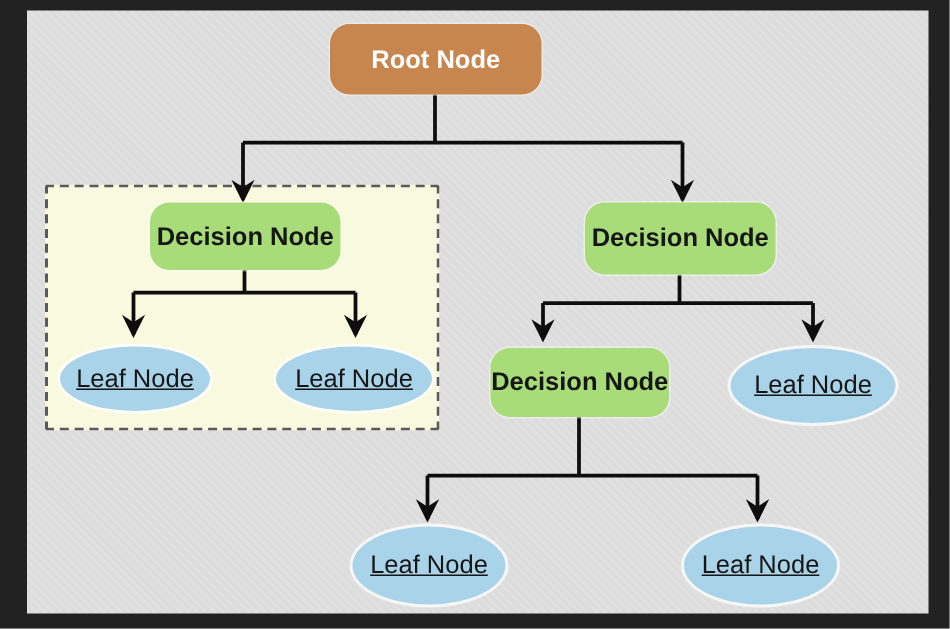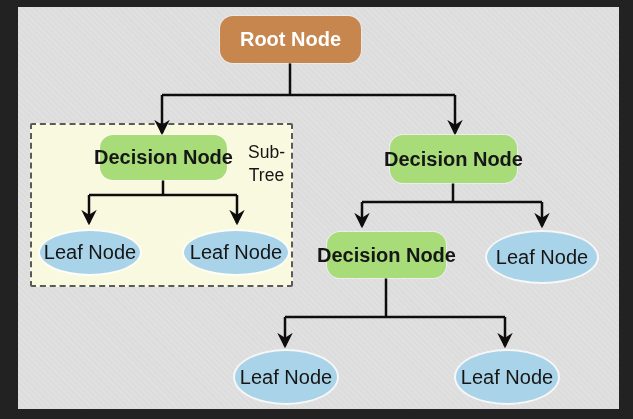--- a/index.html
+++ b/index.html
@@ -26,31 +26,32 @@
     border:2px dashed var(--subtree-border);
     border-radius:2px;
     z-index:1;
   }
   svg.connectors{position:absolute; left:0; top:0; width:601px; height:402px; z-index:2;}
   svg.connectors path{stroke:var(--line); stroke-width:2.5; fill:none;}
   svg.connectors marker path{fill:var(--line); stroke:none;}
   .node{
     position:absolute; z-index:3;
     display:flex; align-items:center; justify-content:center;
-    font-size:20px; color:var(--node-text); white-space:nowrap;
+    font-size:17px; color:var(--node-text); white-space:nowrap;
   }
   .rect{border-radius:13px;font-weight:bold;}
   .root{
     background:var(--root-fill); color:var(--root-text); font-weight:bold;
     box-shadow:0 0 0 1px rgba(255,255,255,0.35);
   }
   .decision{background:var(--decision-fill); box-shadow:0 0 0 1px rgba(255,255,255,0.45);}
   .leaf{
     background:var(--leaf-fill); border-radius:50%;
     box-shadow:0 0 0 2px rgba(255,255,255,0.75);
+    text-decoration:underline;
   }
   .subtree-label{
     position:absolute; left:220px; top:134px; width:57px; z-index:3;
     font-size:17.5px; line-height:23px; color:var(--node-text);
     text-align:center; white-space:pre-line;
   }
 </style>
 </head>
 <body>
 
@@ -83,22 +84,20 @@
     <path d="M368,271 V310"></path>
     <path d="M267,310 H487"></path>
     <path d="M267,310 V339" marker-end="url(#arrow)"></path>
     <path d="M487,310 V339" marker-end="url(#arrow)"></path>
   </svg>
 
   <div class="node rect root" style="left:202px;top:9px;width:141px;height:47px;">Root Node</div>
 
   <div class="node rect decision" style="left:82px;top:128px;width:127px;height:45px;">Decision Node</div>
 
-  <div class="subtree-label">Sub-
-Tree</div>
 
   <div class="node leaf" style="left:22px;top:224px;width:100px;height:43px;">Leaf Node</div>
 
   <div class="node leaf" style="left:166px;top:224px;width:104px;height:43px;">Leaf Node</div>
 
   <div class="node rect decision" style="left:372px;top:128px;width:127px;height:48px;">Decision Node</div>
 
   <div class="node rect decision" style="left:309px;top:225px;width:119px;height:46px;">Decision Node</div>
 
   <div class="node leaf" style="left:469px;top:225px;width:110px;height:50px;">Leaf Node</div>

